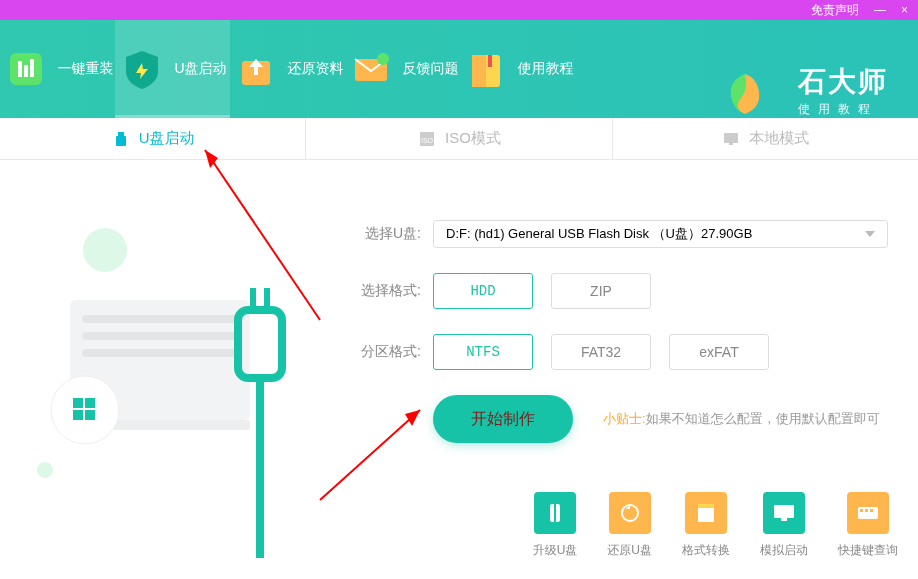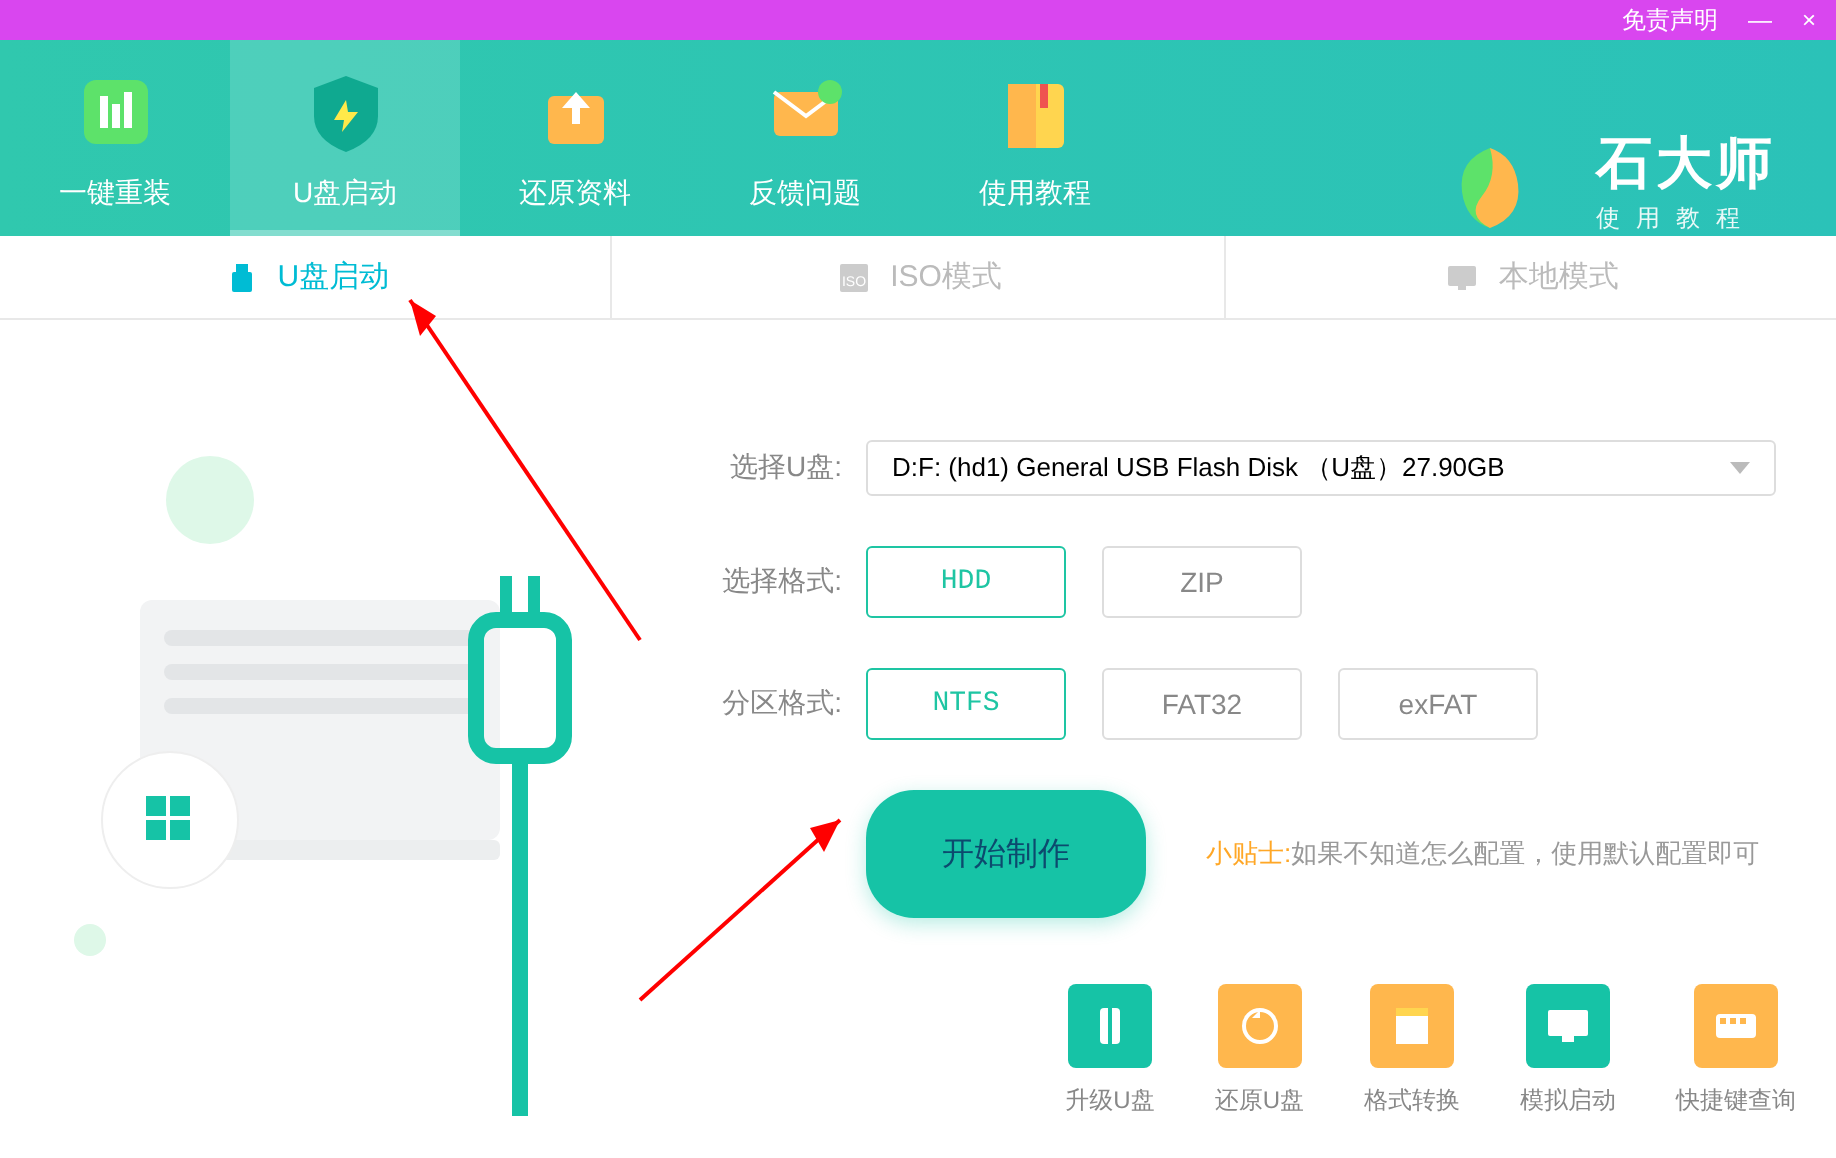--- a/index.html
+++ b/index.html
@@ -4,21 +4,21 @@
 <style>
 * { margin: 0; padding: 0; box-sizing: border-box; font-family: "Microsoft YaHei", sans-serif; }
 body { width: 918px; height: 579px; background: #f0f0f0; }
 
 .app { width: 918px; height: 579px; background: #fff; display: flex; flex-direction: column; }
 
 .titlebar { height: 20px; background: #d946ef; display: flex; justify-content: flex-end; align-items: center; padding: 0 10px; gap: 15px; color: #fff; font-size: 12px; }
 .titlebar span { cursor: pointer; }
 
 .topnav { height: 98px; background: linear-gradient(to right, #30c8ae, #2bc2b8); display: flex; align-items: stretch; }
-.nav-item { width: 115px; display: flex; flex-direction: column; align-items: center; justify-content: center; gap: 8px; color: #fff; font-size: 14px; cursor: pointer; }
+.nav-item { width: 115px; display: flex; flex-direction: row; align-items: center; justify-content: center; gap: 8px; color: #fff; font-size: 14px; cursor: pointer; }
 .nav-item.active { background: rgba(255,255,255,0.15); box-shadow: inset 0 -3px 0 rgba(255,255,255,0.3); }
 .nav-icon { width: 48px; height: 48px; display: flex; align-items: center; justify-content: center; }
 
 .brand { margin-left: auto; display: flex; align-items: flex-end; padding: 0 30px; gap: 29px; }
 .brand-text { display: flex; flex-direction: column; color: #fff; }
 .brand-title { font-size: 28px; font-weight: bold; letter-spacing: 2px; }
 .brand-sub { font-size: 12px; letter-spacing: 8px; opacity: 0.9; }
 
 .subtabs { height: 42px; display: flex; border-bottom: 1px solid #e8e8e8; }
 .subtab { flex: 1; display: flex; align-items: center; justify-content: center; gap: 8px; font-size: 15px; color: #bbb; cursor: pointer; border-right: 1px solid #e8e8e8; }
@@ -33,21 +33,21 @@
 .form-row { display: flex; align-items: center; gap: 12px; margin-bottom: 25px; }
 .form-label { width: 70px; text-align: right; color: #888; font-size: 14px; }
 .select-box { flex: 1; max-width: 470px; height: 28px; border: 1px solid #ddd; border-radius: 3px; padding: 0 12px; display: flex; align-items: center; justify-content: space-between; color: #000000; font-size: 13px; cursor: pointer; }
 .triangle { width: 0; height: 0; border-left: 5px solid transparent; border-right: 5px solid transparent; border-top: 6px solid #bbb; }
 
 .opt-group { display: flex; gap: 18px; }
 .opt-btn { width: 100px; height: 36px; border: 1px solid #ddd; border-radius: 3px; display: flex; align-items: center; justify-content: center; color: #888; font-size: 14px; cursor: pointer; }
 .opt-btn.selected { border-color: #1ec5a3; color: #1ec5a3; font-family: Liberation Mono, monospace; }
 
 .action-row { display: flex; align-items: center; gap: 30px; margin-top: 25px; margin-left: 82px; }
-.start-btn { width: 140px; height: 64px; background: #16c3a6; color: #0c4a6e; border-radius: 24px; display: flex; align-items: center; justify-content: center; font-size: 16px; cursor: pointer; box-shadow: 0 3px 10px rgba(22,195,166,0.3); }
+.start-btn { width: 140px; height: 48px; background: #16c3a6; color: #7f1d1d; border-radius: 24px; display: flex; align-items: center; justify-content: center; font-size: 16px; cursor: pointer; box-shadow: 0 3px 10px rgba(22,195,166,0.3); }
 .tip-text { font-size: 13px; color: #999; }
 .tip-label { color: #ffa726; }
 
 .bottom-tools { position: absolute; bottom: 20px; right: 20px; display: flex; gap: 30px; }
 .tool-item { display: flex; flex-direction: column; align-items: center; gap: 8px; cursor: pointer; }
 .tool-icon { width: 42px; height: 42px; background: #ffb74d; border-radius: 4px; display: flex; align-items: center; justify-content: center; }
 .tool-icon.teal { background: #16c3a6; }
 .tool-label { font-size: 12px; color: #888; }
 
 .arrow { position: absolute; pointer-events: none; }

